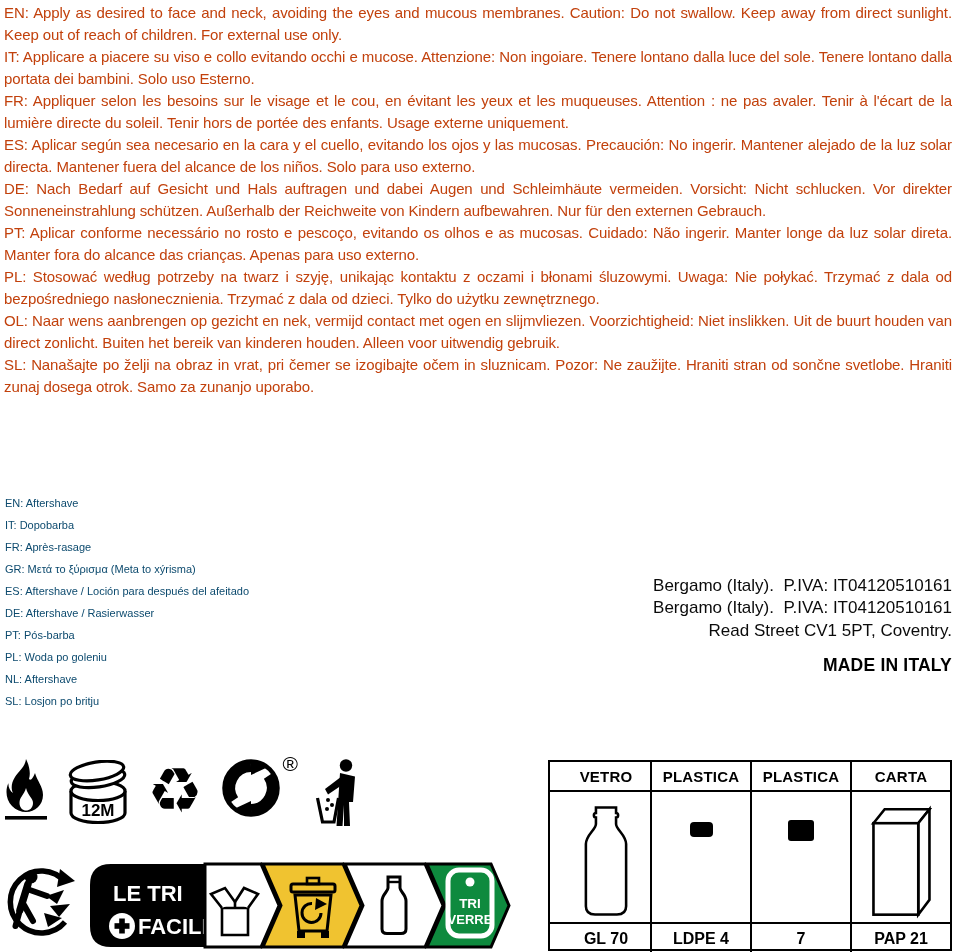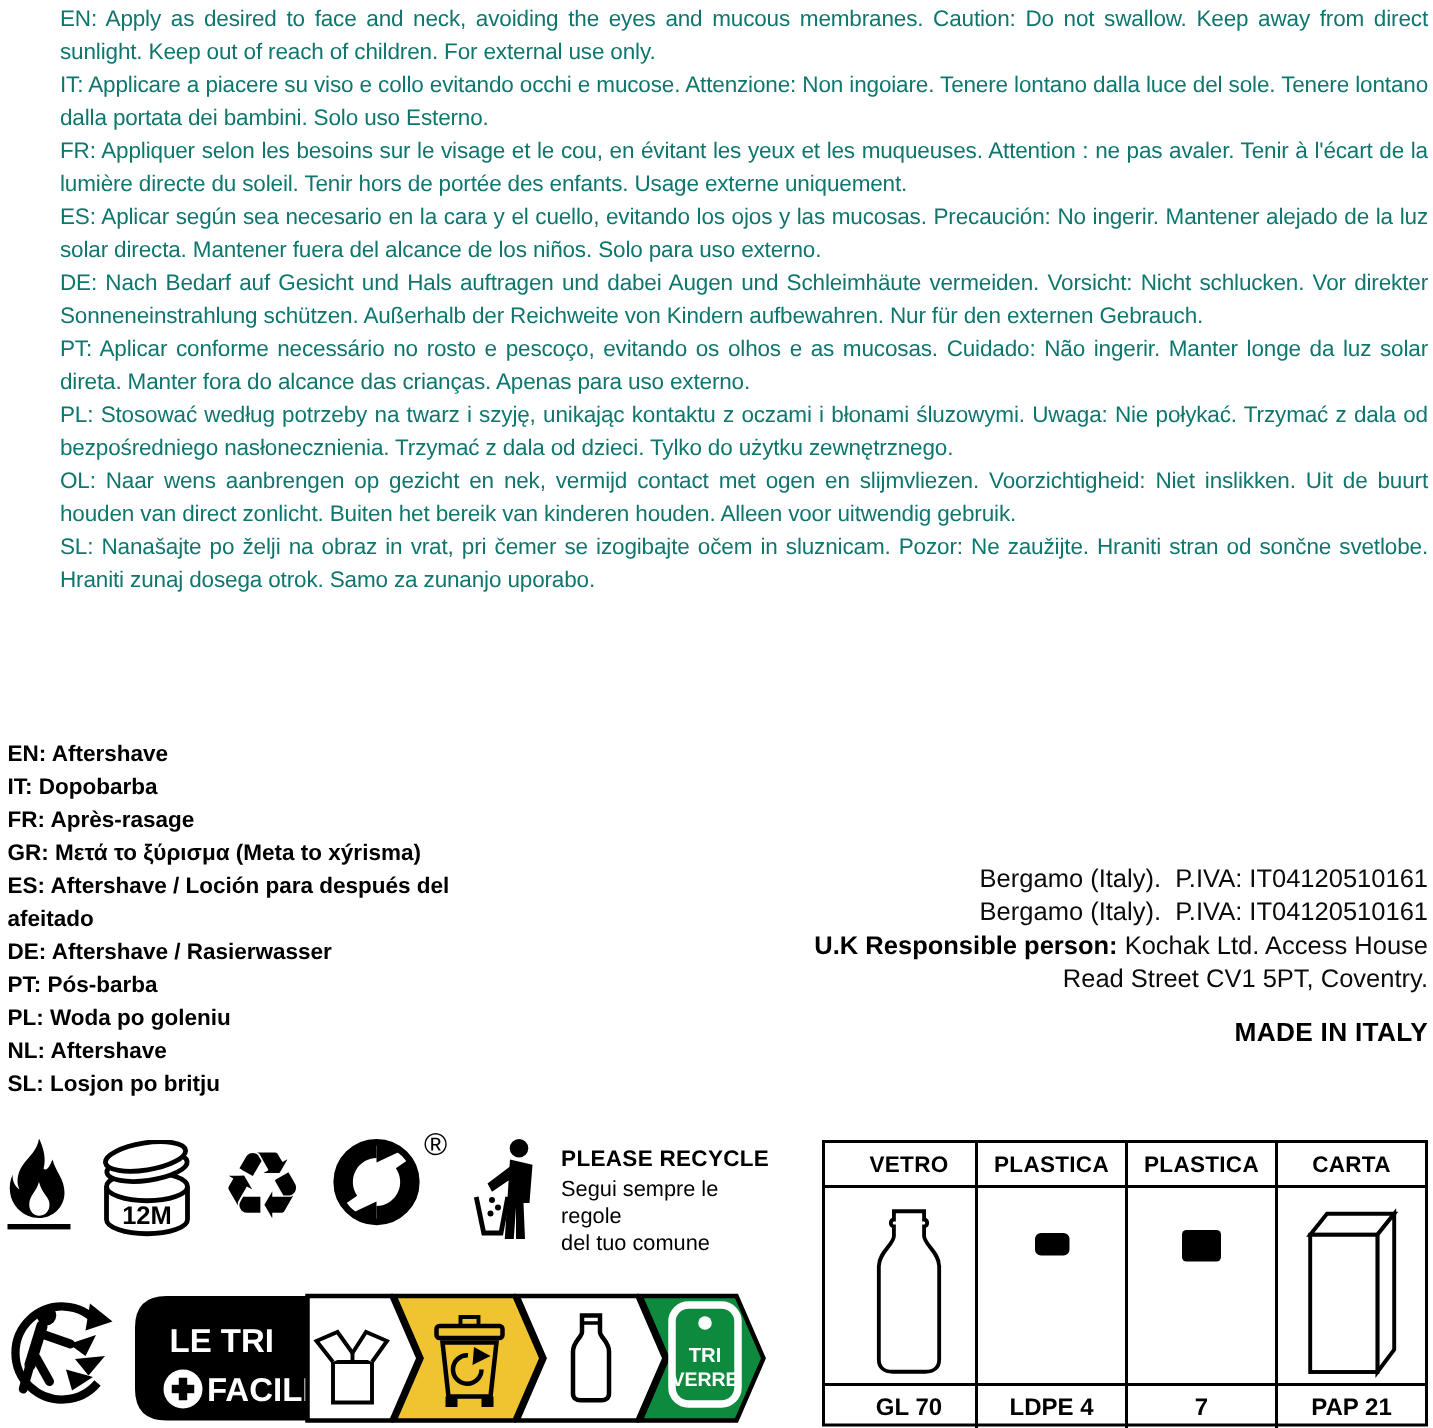--- a/index.html
+++ b/index.html
@@ -6,25 +6,25 @@
   html,body { background:#fff; }
   .page {
     position:relative; width:955px; height:952px; margin:0 auto;
     background:#fff; color:#000; overflow:hidden;
     font-family:"Liberation Sans","DejaVu Sans",sans-serif;
   }
   
   .warnings { position:absolute; left:4px; right:3px; top:2px; }
   .warnings p {
     font-size:15px; line-height:22px; text-align:justify;
-    letter-spacing:-0.1px; color:#0f766e;margin-left:36px;
+    letter-spacing:-0.1px; color:#c2410c;
   }
   
   .names { position:absolute; left:5px; top:492px; width:332px; }
-  .names div { font-size:15px; line-height:22px; color:#000000;font-weight:bold; }
+  .names div { font-size:11px; line-height:22px; color:#0c4a6e; }
   
   .producer { position:absolute; right:3px; top:575px; width:500px; text-align:right; }
   .producer .pline { font-size:17px; line-height:22.4px; color:#0b0b0b; }
   .producer .pline b { font-weight:bold; color:#000; }
   .made-in { margin-top:13px; font-size:17.5px; font-weight:bold; letter-spacing:0.2px; }
   
   .icon-row { position:absolute; left:4px; top:758px; display:flex; align-items:flex-start; }
   .icon-row svg { display:block; }
   .mobius { font-family:"DejaVu Sans",sans-serif; font-size:62px; line-height:62px; margin:2px 0 0 18px; color:#000; }
   .greendot-wrap { display:flex; align-items:flex-start; margin-left:18px; }
@@ -78,21 +78,20 @@
     <div>DE: Aftershave / Rasierwasser</div>
     <div>PT: Pós-barba</div>
     <div>PL: Woda po goleniu</div>
     <div>NL: Aftershave</div>
     <div>SL: Losjon po britju</div>
   </div>
 
   <div class="producer">
     <div class="pline"><b></b><span>Bergamo (Italy).&nbsp; P.IVA: IT04120510161</span></div>
     <div class="pline"><b></b><span>Bergamo (Italy).&nbsp; P.IVA: IT04120510161</span></div>
-    <div class="pline"><b>U.K Responsible person:</b><span> Kochak Ltd. Access House</span></div>
     <div class="pline"><b></b><span>Read Street CV1 5PT, Coventry.</span></div>
     <div class="made-in">MADE IN ITALY</div>
   </div>
 
   <div class="icon-row">
     <span class="flame-wrap">
       <svg width="44" height="66" viewBox="0 0 44 66">
         <path d="M22 1 C21 9 15 13 11 19 C7 25 7 31 9 35 C6 33 4 29 4.5 25 C1 32 2 42 8 48 C12 52 17 54 22 54 C31 54 39 47 39 37 C39 28 33 23 31 15 C29 20 27 23 25 21 C27 15 25 7 22 1 Z" fill="#000"></path>
         <path d="M22 30 C20 37 15.5 39 15.5 45 C15.5 50 19 52.5 22 52.5 C25.5 52.5 29 50 29 45 C29 40 24 38 22 30 Z" fill="#fff"></path>
         <rect x="1" y="58" width="42" height="3.6" fill="#000"></rect>
@@ -121,27 +120,20 @@
     <span class="tidy-wrap">
       <svg width="50" height="70" viewBox="0 0 50 70">
         <circle cx="31" cy="7.5" r="6.2" fill="#000"></circle>
         <path d="M25 15 L40 18.5 L38 44 L34 44 L35 68 L29 68 L29 47 L27.5 68 L21.5 68 L23.5 38 Z" fill="#000"></path>
         <path d="M26.5 18.5 L10 31 L13 36.5 L28.5 26 Z" fill="#000"></path>
         <circle cx="13" cy="42" r="2" fill="#000"></circle>
         <circle cx="17" cy="47" r="2" fill="#000"></circle>
         <circle cx="12" cy="51" r="2" fill="#000"></circle>
         <path d="M2.5 40 L7.5 64 L19 64 L23.5 40" fill="none" stroke="#000" stroke-width="3.2"></path>
       </svg>
-    </span>
-    <span class="recycle-note">
-      <div class="t">PLEASE RECYCLE</div>
-      <div class="s">
-        <div>Segui sempre le regole</div>
-        <div>del tuo comune</div>
-      </div>
     </span>
   </div>
 
   <span class="triman-wrap">
     <svg width="80" height="88" viewBox="0 0 80 88">
       <path d="M63 22 A31 31 0 1 0 63 62" fill="none" stroke="#000" stroke-width="5.5"></path>
       <polygon points="58,9 73,21 55,27" fill="#000"></polygon>
       <circle cx="29" cy="17" r="6.5" fill="#000"></circle>
       <path d="M26 24 L18 50" stroke="#000" stroke-width="7.5" stroke-linecap="round"></path>
       <path d="M25 29 L45 36" stroke="#000" stroke-width="6" stroke-linecap="round"></path>

